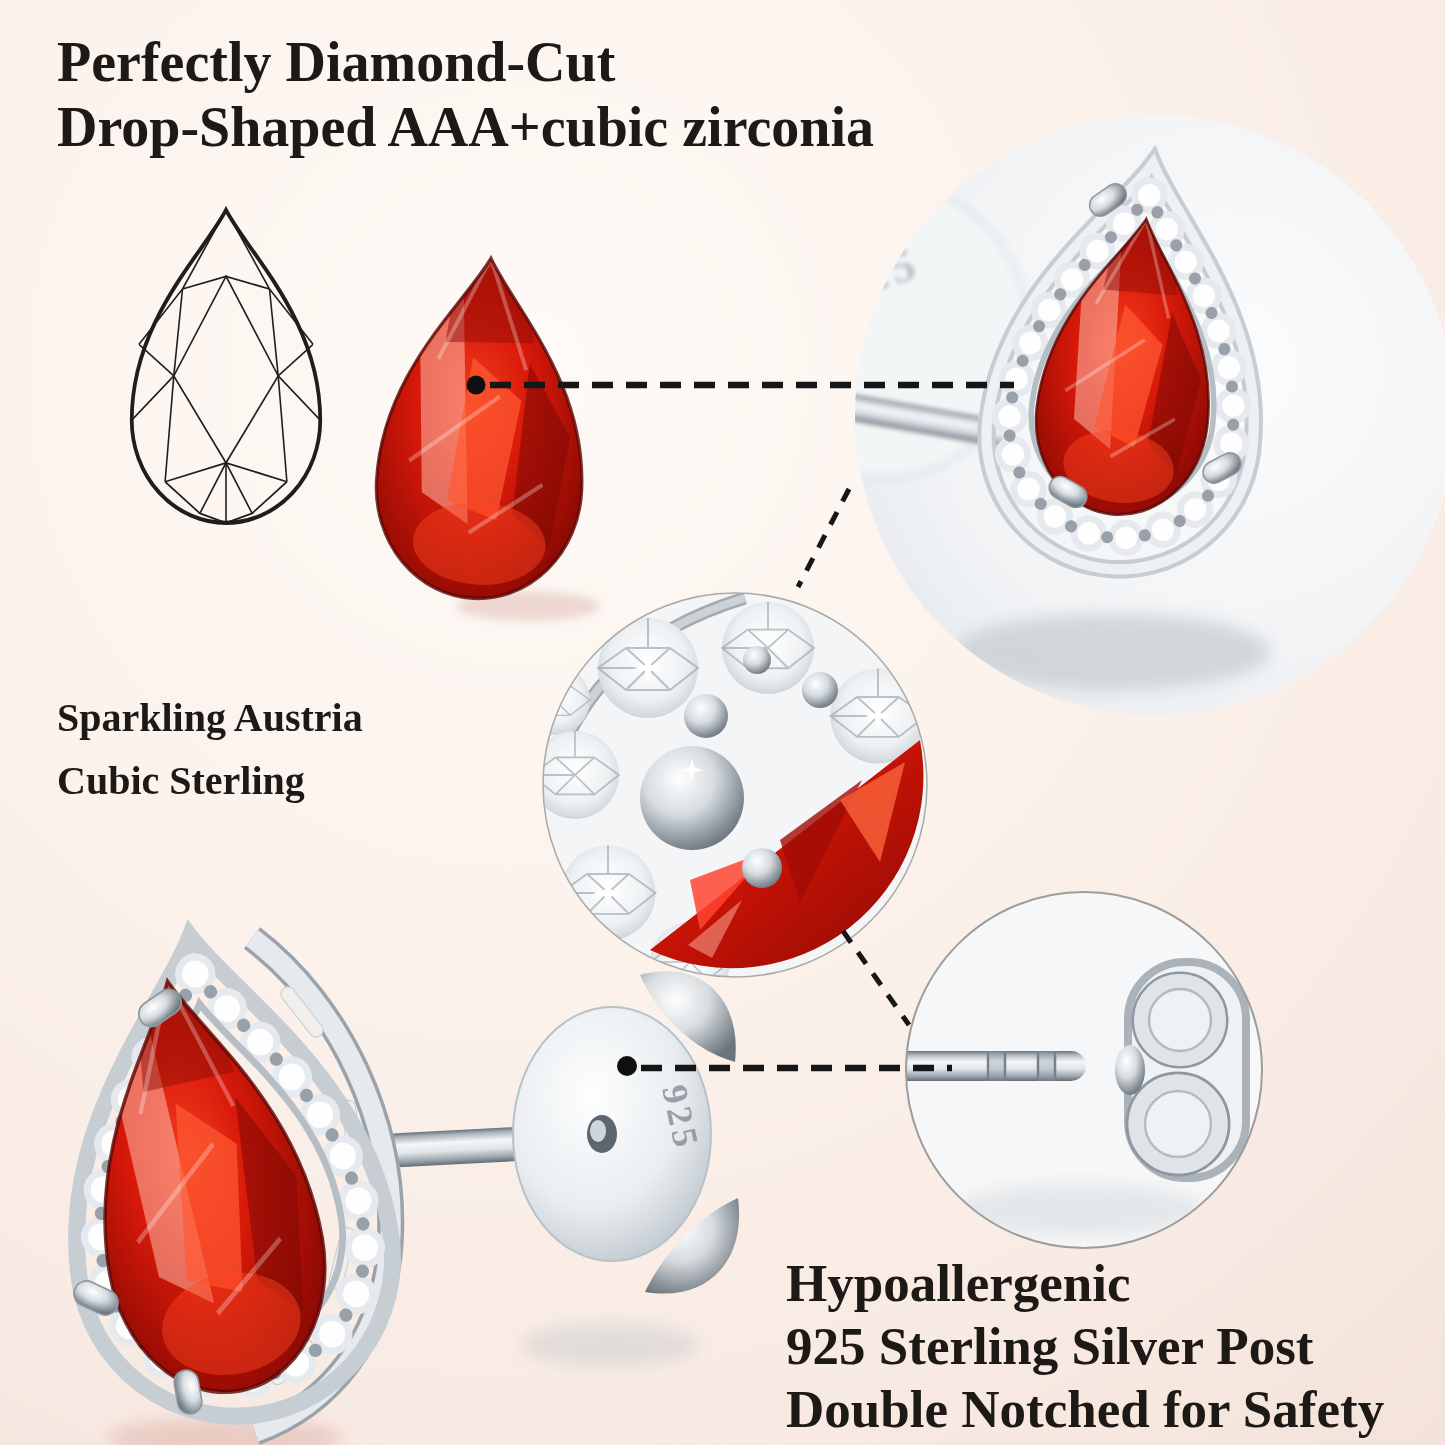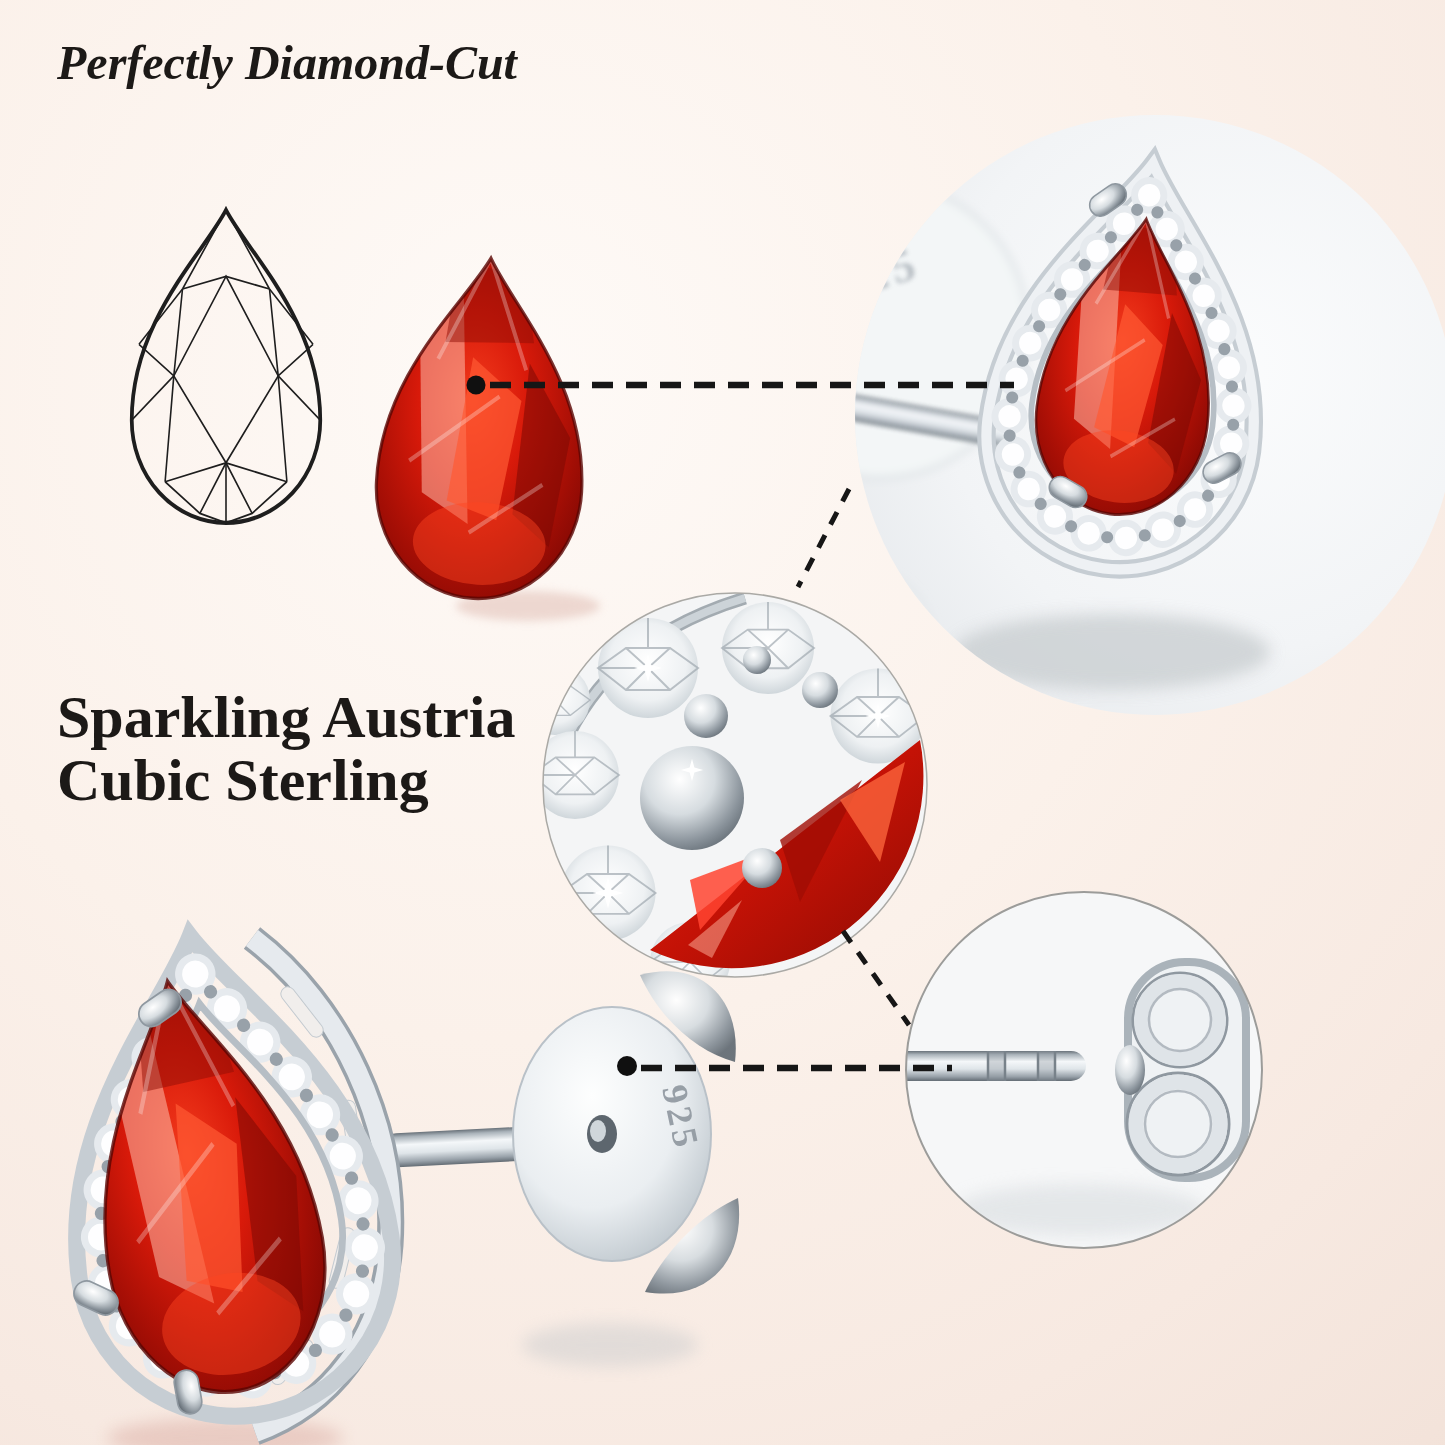--- a/index.html
+++ b/index.html
@@ -4,22 +4,22 @@
 <style>
   html,body{margin:0;padding:0;}
   body{
     width:1445px;height:1445px;overflow:hidden;position:relative;
     background:radial-gradient(115% 115% at 36% 26%, #fefaf7 0%, #fbf1ea 40%, #f7e9e1 68%, #efddd3 100%);
     font-family:"Liberation Serif", serif;
   }
   .stage{position:absolute;left:0;top:0;width:1445px;height:1445px;}
   .heading{position:absolute;color:#1c1917;font-weight:700;letter-spacing:0px;}
   .heading span{display:block;white-space:nowrap;}
-  .h-top{left:57px;top:30px;font-size:48px;line-height:65px;font-style:italic;}
-  .h-mid{left:57px;top:686px;font-size:60px;line-height:63px;}
+  .h-top{left:57px;top:30px;font-size:56px;line-height:65px;}
+  .h-mid{left:57px;top:686px;font-size:40px;line-height:63px;}
   .h-bottom{left:786px;top:1252px;font-size:53px;line-height:63px;}
   svg{position:absolute;left:0;top:0;}
   .stamp{font-family:"Liberation Serif", serif;font-weight:700;}
 </style>
 </head>
 <body>
 
 <div class="stage">
 
 <svg width="1445" height="1445" viewBox="0 0 1445 1445">
@@ -271,19 +271,25 @@
     <line x1="849" y1="489" x2="798" y2="587" stroke-width="5" stroke-dasharray="14 12"></line>
     <line x1="843" y1="931" x2="909" y2="1025" stroke-width="5" stroke-dasharray="14 12"></line>
     <line x1="641" y1="1068" x2="952" y2="1068"></line>
   </g>
   <circle cx="476" cy="385" r="9.5" fill="#101010"></circle>
   <circle cx="627" cy="1066" r="10" fill="#101010"></circle>
 </svg>
 
 <div class="heading h-top">
   <span>Perfectly Diamond-Cut</span>
+  <span>Drop-Shaped AAA+cubic zirconia</span>
 </div>
 <div class="heading h-mid">
   <span>Sparkling Austria</span>
   <span>Cubic Sterling</span>
 </div>
+<div class="heading h-bottom">
+  <span>Hypoallergenic</span>
+  <span>925 Sterling Silver Post</span>
+  <span>Double Notched for Safety</span>
+</div>
 
 </div>
 
 </body></html>

